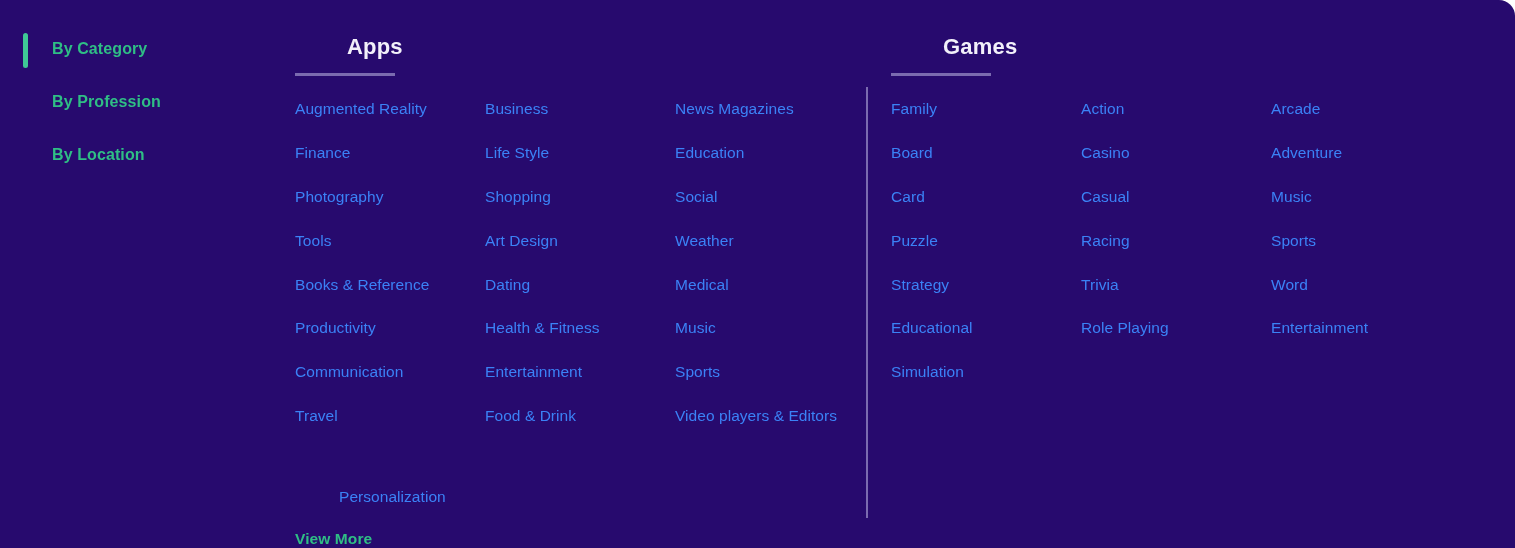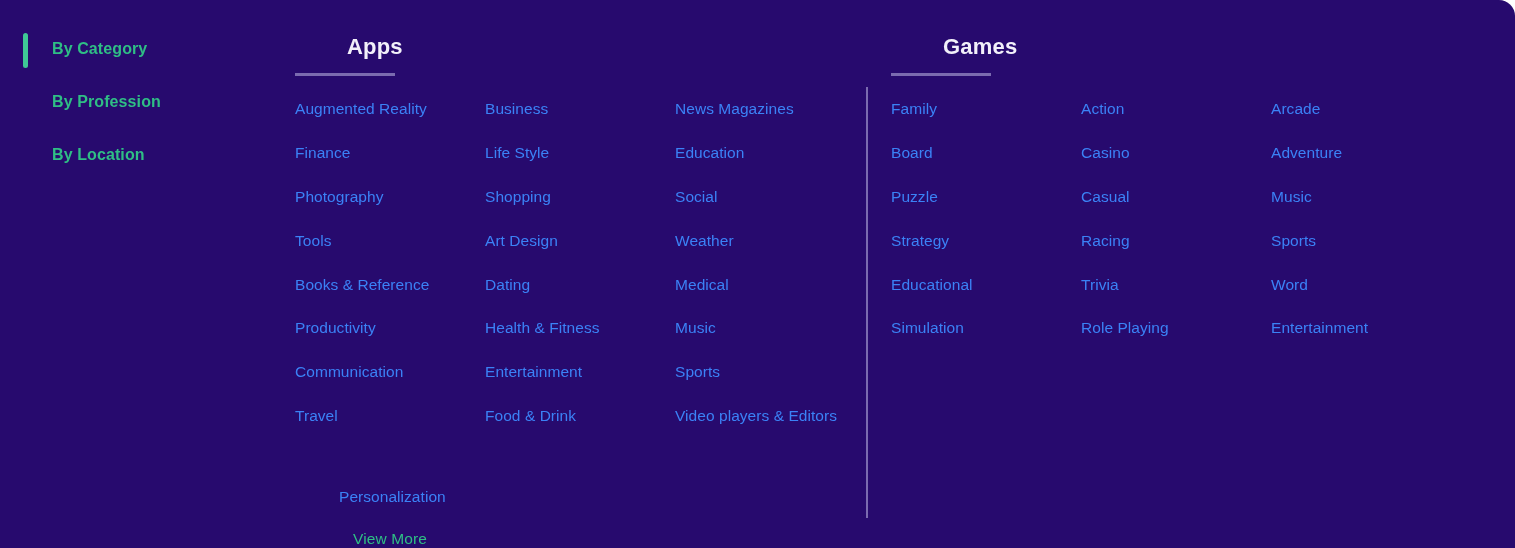--- a/index.html
+++ b/index.html
@@ -97,26 +97,25 @@
     margin-bottom: 22.5px;
     padding-right: 14px;
     text-decoration: none;
     cursor: pointer;
     letter-spacing: .05px;
   }
   .cat-link.spacer-above { margin-top: 37px; margin-left: 44px; }
   .view-more {
     display: block;
     font-size: 15.5px;
-    font-weight: normal;
+    font-weight: bold;
     color: #2fbe85;
     text-decoration: none;
     cursor: pointer;
     letter-spacing: .1px;
-    text-align: center;
   }
   
   .v-divider {
     position: absolute;
     left: 866px;
     top: 87px;
     width: 1.5px;
     height: 431px;
     background: #7b6bb0;
   }
@@ -181,20 +180,21 @@
 
   <div class="section games">
     <div class="section-title">Games</div>
     <div class="section-underline"></div>
 
     <div class="cols">
 
       <div class="col">
         <a class="cat-link">Family</a>
         <a class="cat-link">Board</a>
+        <a class="cat-link">Card</a>
         <a class="cat-link">Puzzle</a>
         <a class="cat-link">Strategy</a>
         <a class="cat-link">Educational</a>
         <a class="cat-link">Simulation</a>
       </div>
 
       <div class="col">
         <a class="cat-link">Action</a>
         <a class="cat-link">Casino</a>
         <a class="cat-link">Casual</a>

